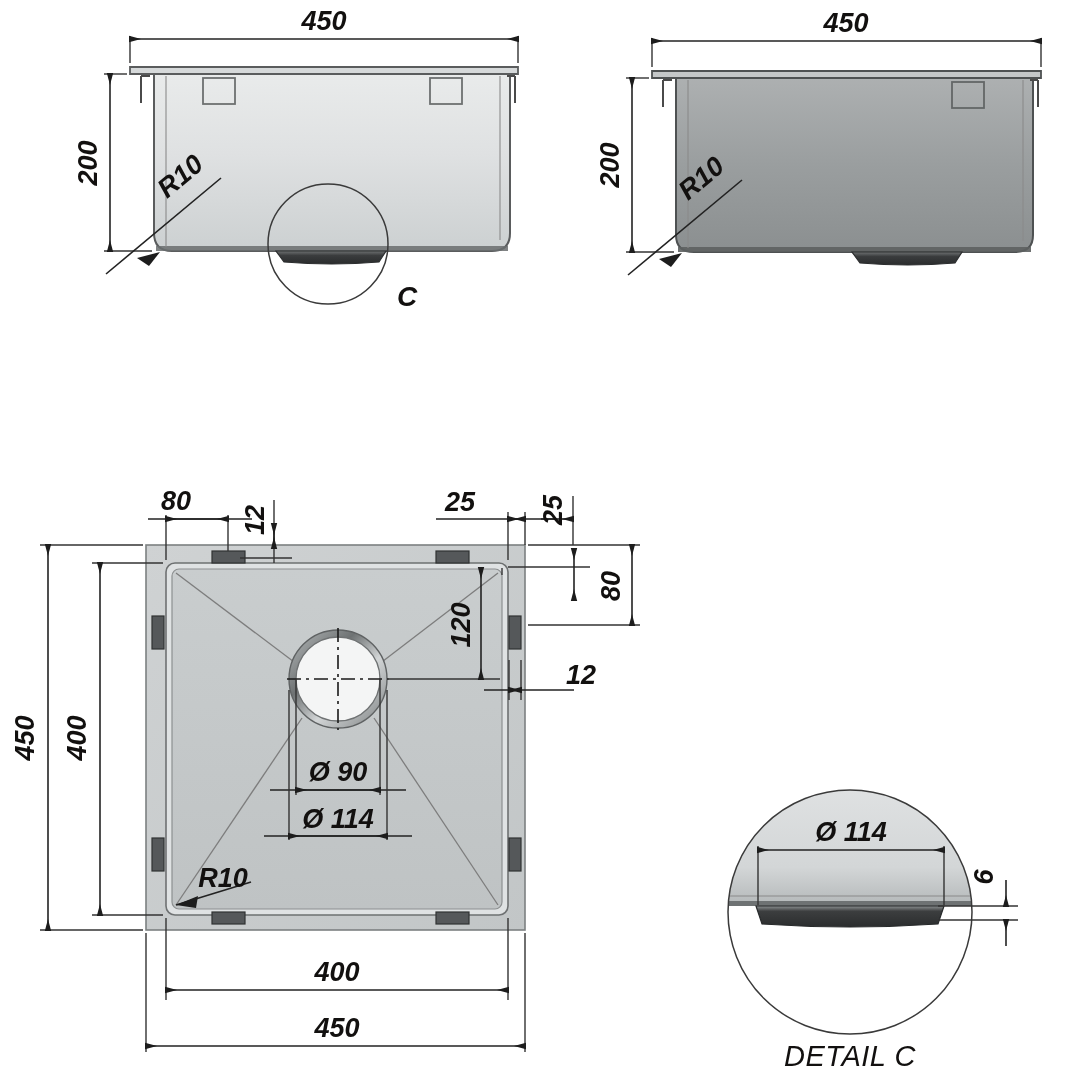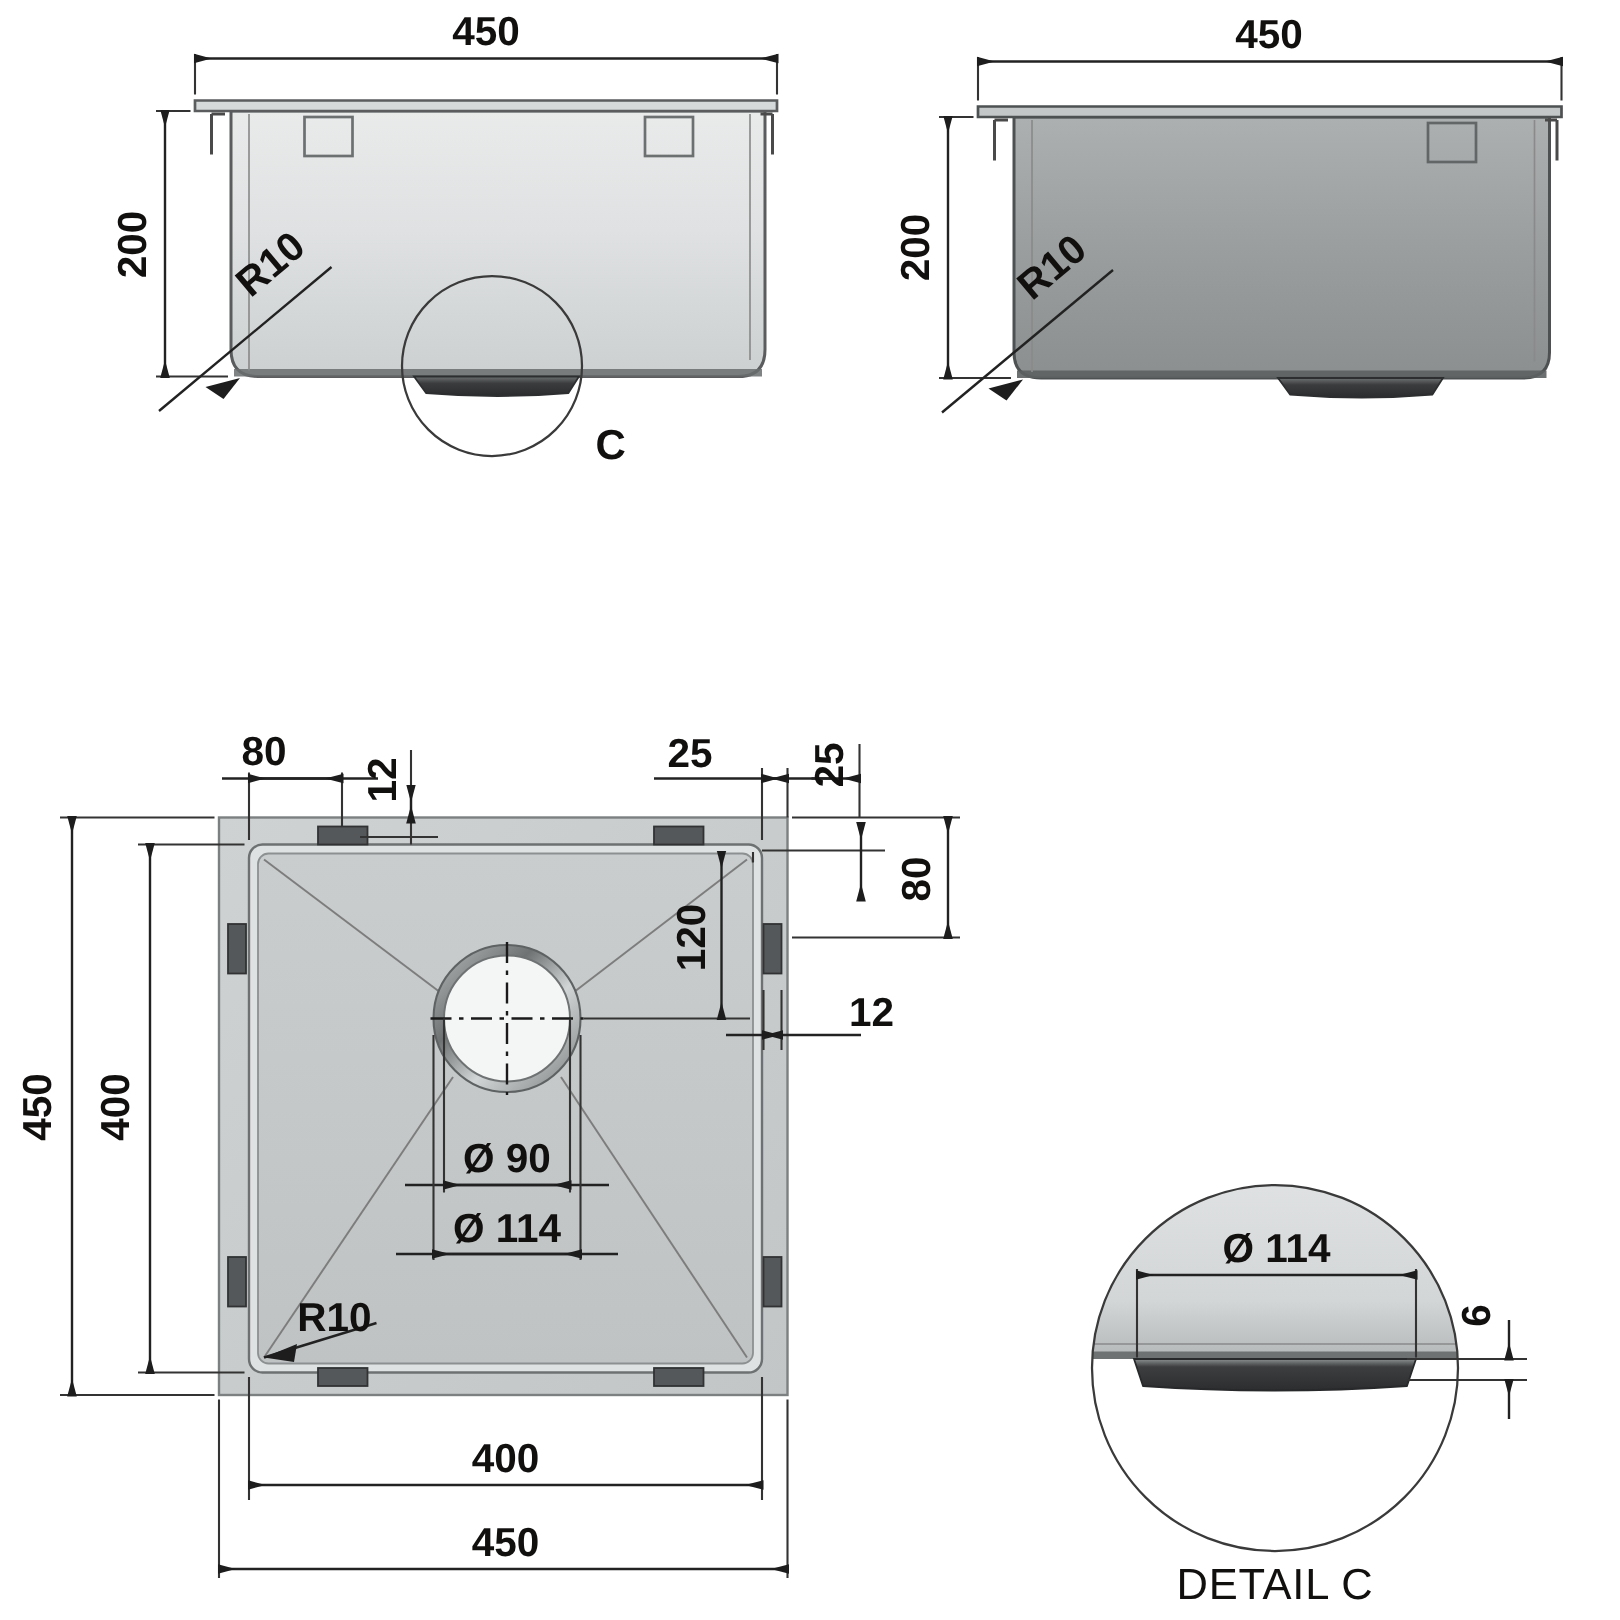--- a/index.html
+++ b/index.html
@@ -13,20 +13,21 @@
     font-family: "Liberation Sans", sans-serif;
     overflow: hidden;
     position: relative;
   }
   #drawing-root {
     position: absolute;
     left: 0;
     top: 0;
     width: 1080px;
     height: 1080px;
+    font-style: italic;
   }
   svg.cad {
     display: block;
     width: 1080px;
     height: 1080px;
   }
   .dimtext {
     font-family: "Liberation Sans", sans-serif;
     font-size: 27px;
     font-weight: bold;

